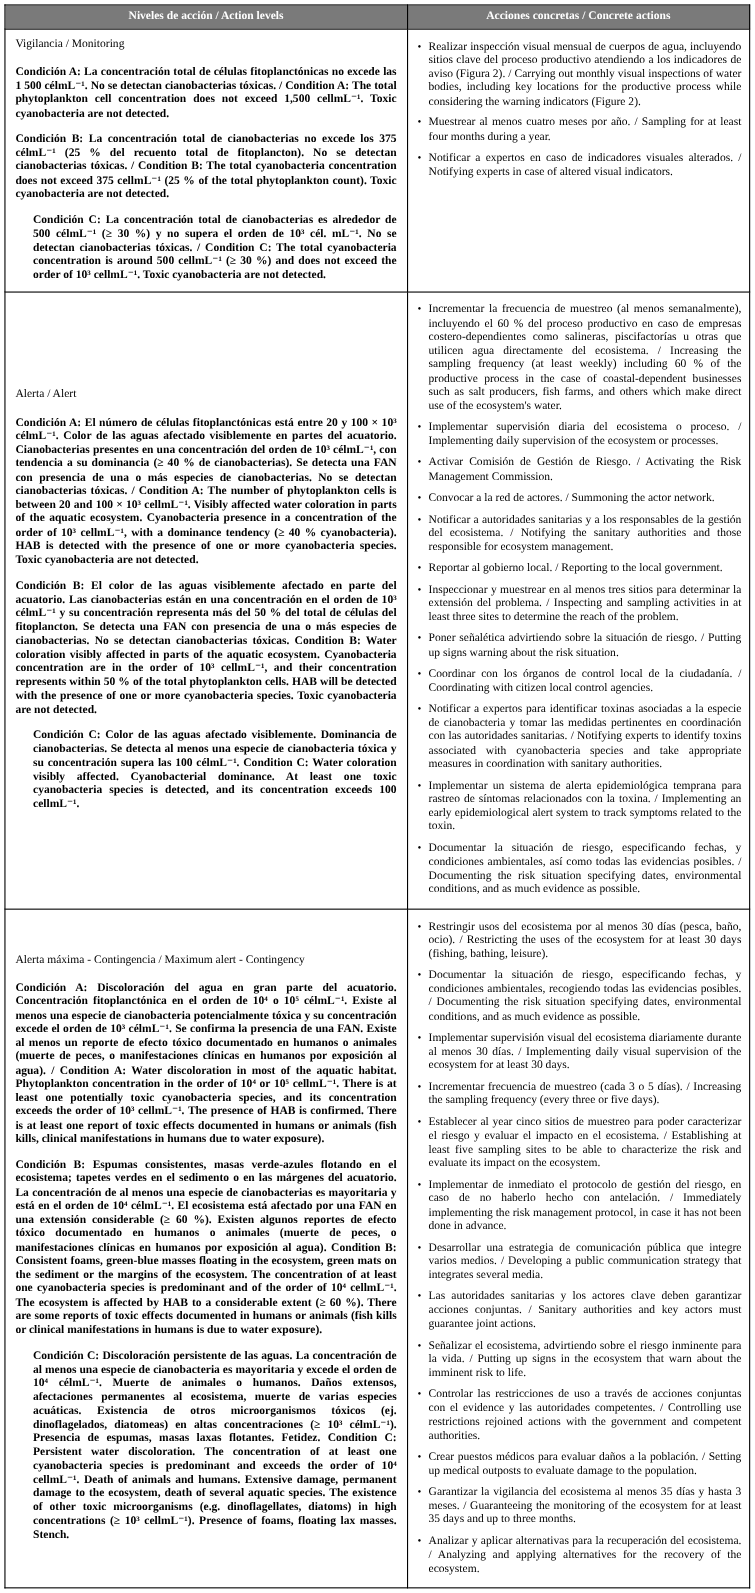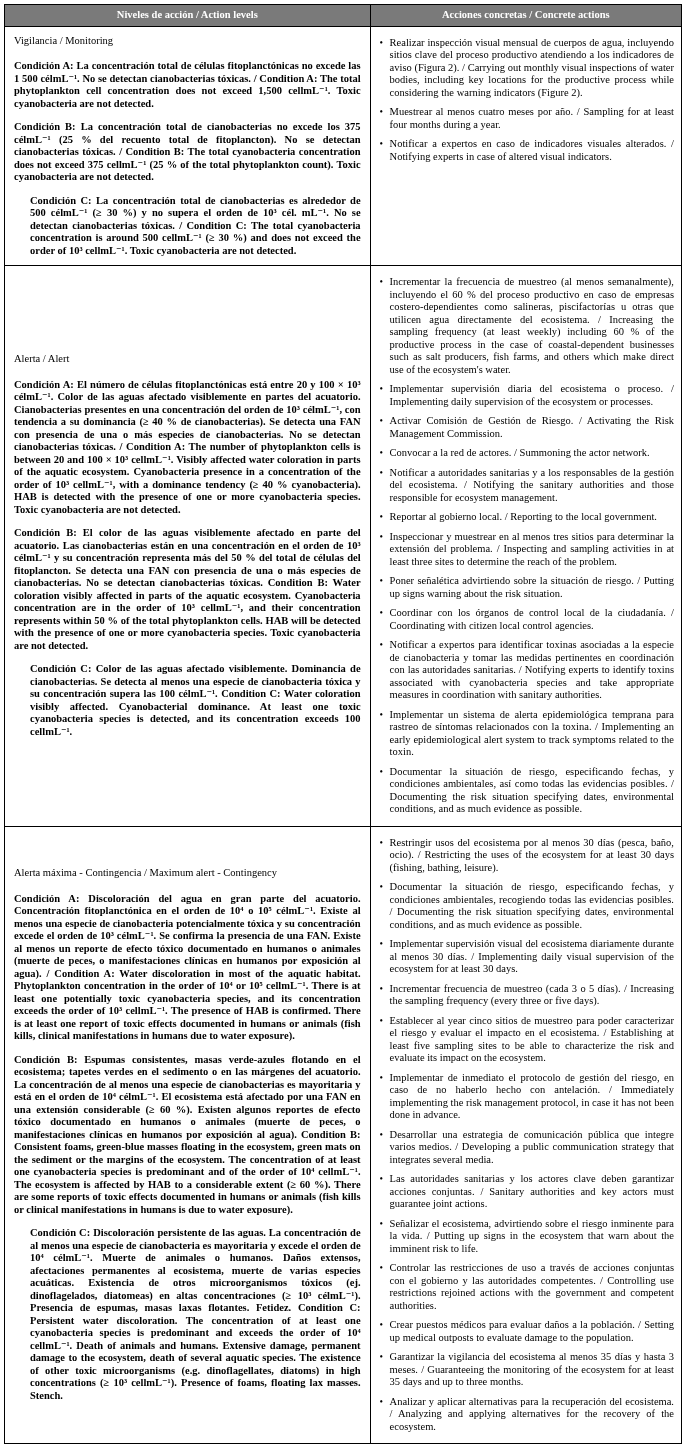--- a/index.html
+++ b/index.html
@@ -183,21 +183,21 @@
               <li>
                 <span class="bullet">•</span>
                 <span class="action-text">Las autoridades sanitarias y los actores clave deben garantizar acciones conjuntas. / Sanitary authorities and key actors must guarantee joint actions.</span>
               </li>
               <li>
                 <span class="bullet">•</span>
                 <span class="action-text">Señalizar el ecosistema, advirtiendo sobre el riesgo inminente para la vida. / Putting up signs in the ecosystem that warn about the imminent risk to life.</span>
               </li>
               <li>
                 <span class="bullet">•</span>
-                <span class="action-text">Controlar las restricciones de uso a través de acciones conjuntas con el gobierno y las autoridades competentes. / Controlling use restrictions rejoined actions with the government and competent authorities.</span>
+                <span class="action-text">Controlar las restricciones de uso a través de acciones conjuntas con el evidence y las autoridades competentes. / Controlling use restrictions rejoined actions with the government and competent authorities.</span>
               </li>
               <li>
                 <span class="bullet">•</span>
                 <span class="action-text">Crear puestos médicos para evaluar daños a la población. / Setting up medical outposts to evaluate damage to the population.</span>
               </li>
               <li>
                 <span class="bullet">•</span>
                 <span class="action-text">Garantizar la vigilancia del ecosistema al menos 35 días y hasta 3 meses. / Guaranteeing the monitoring of the ecosystem for at least 35 days and up to three months.</span>
               </li>
               <li>

